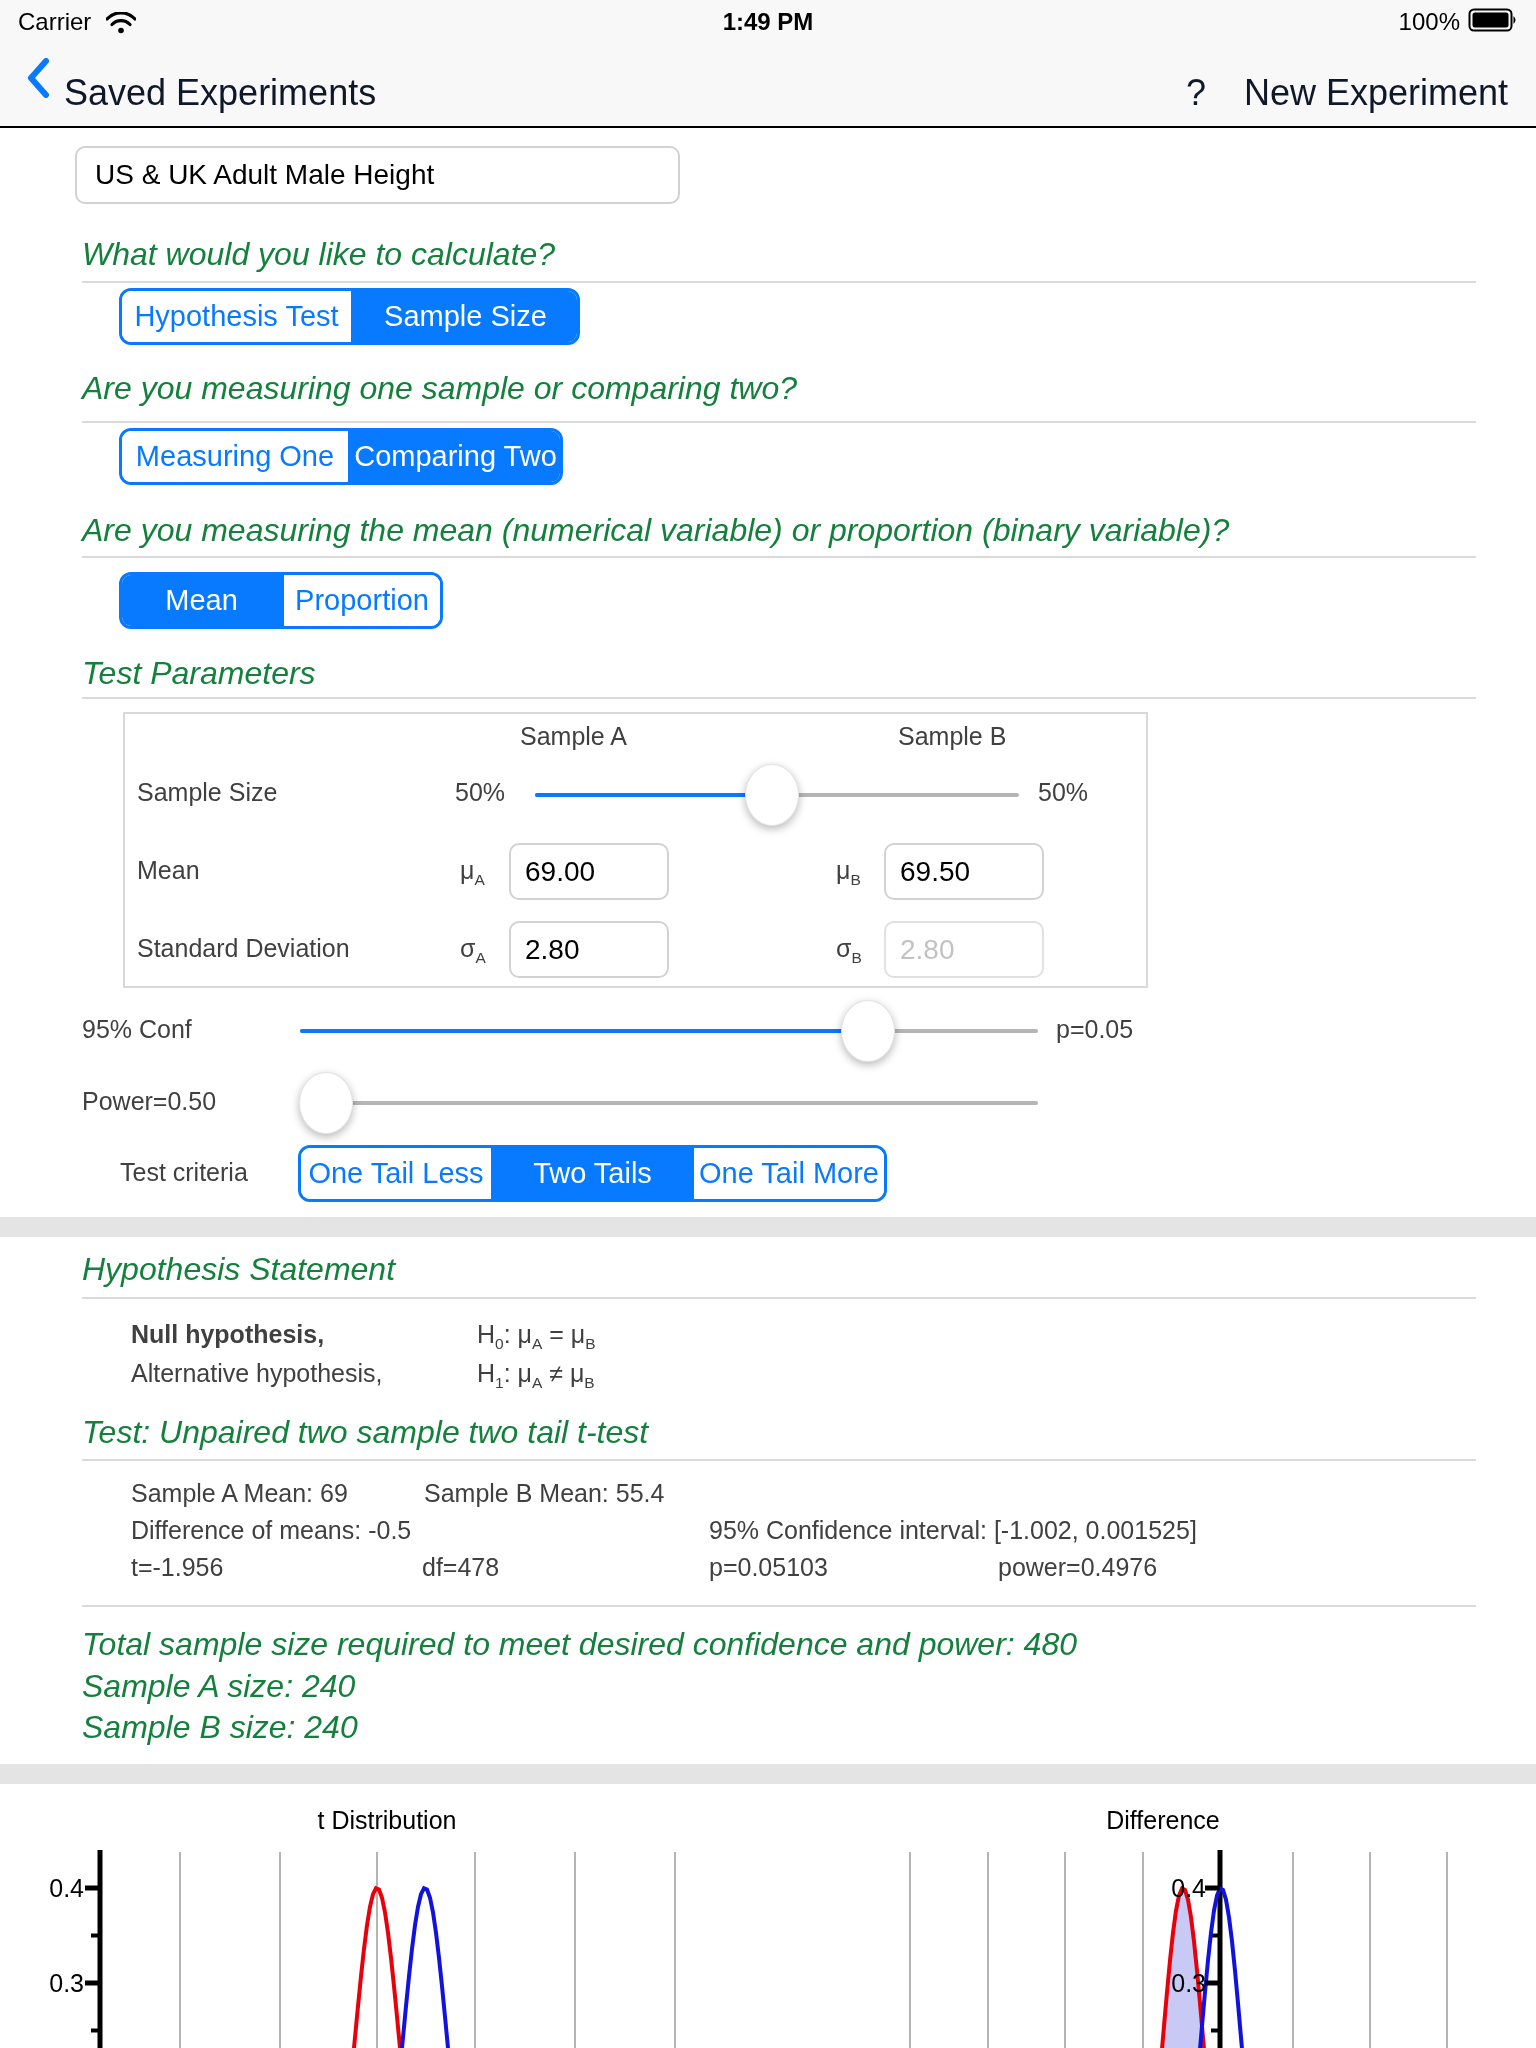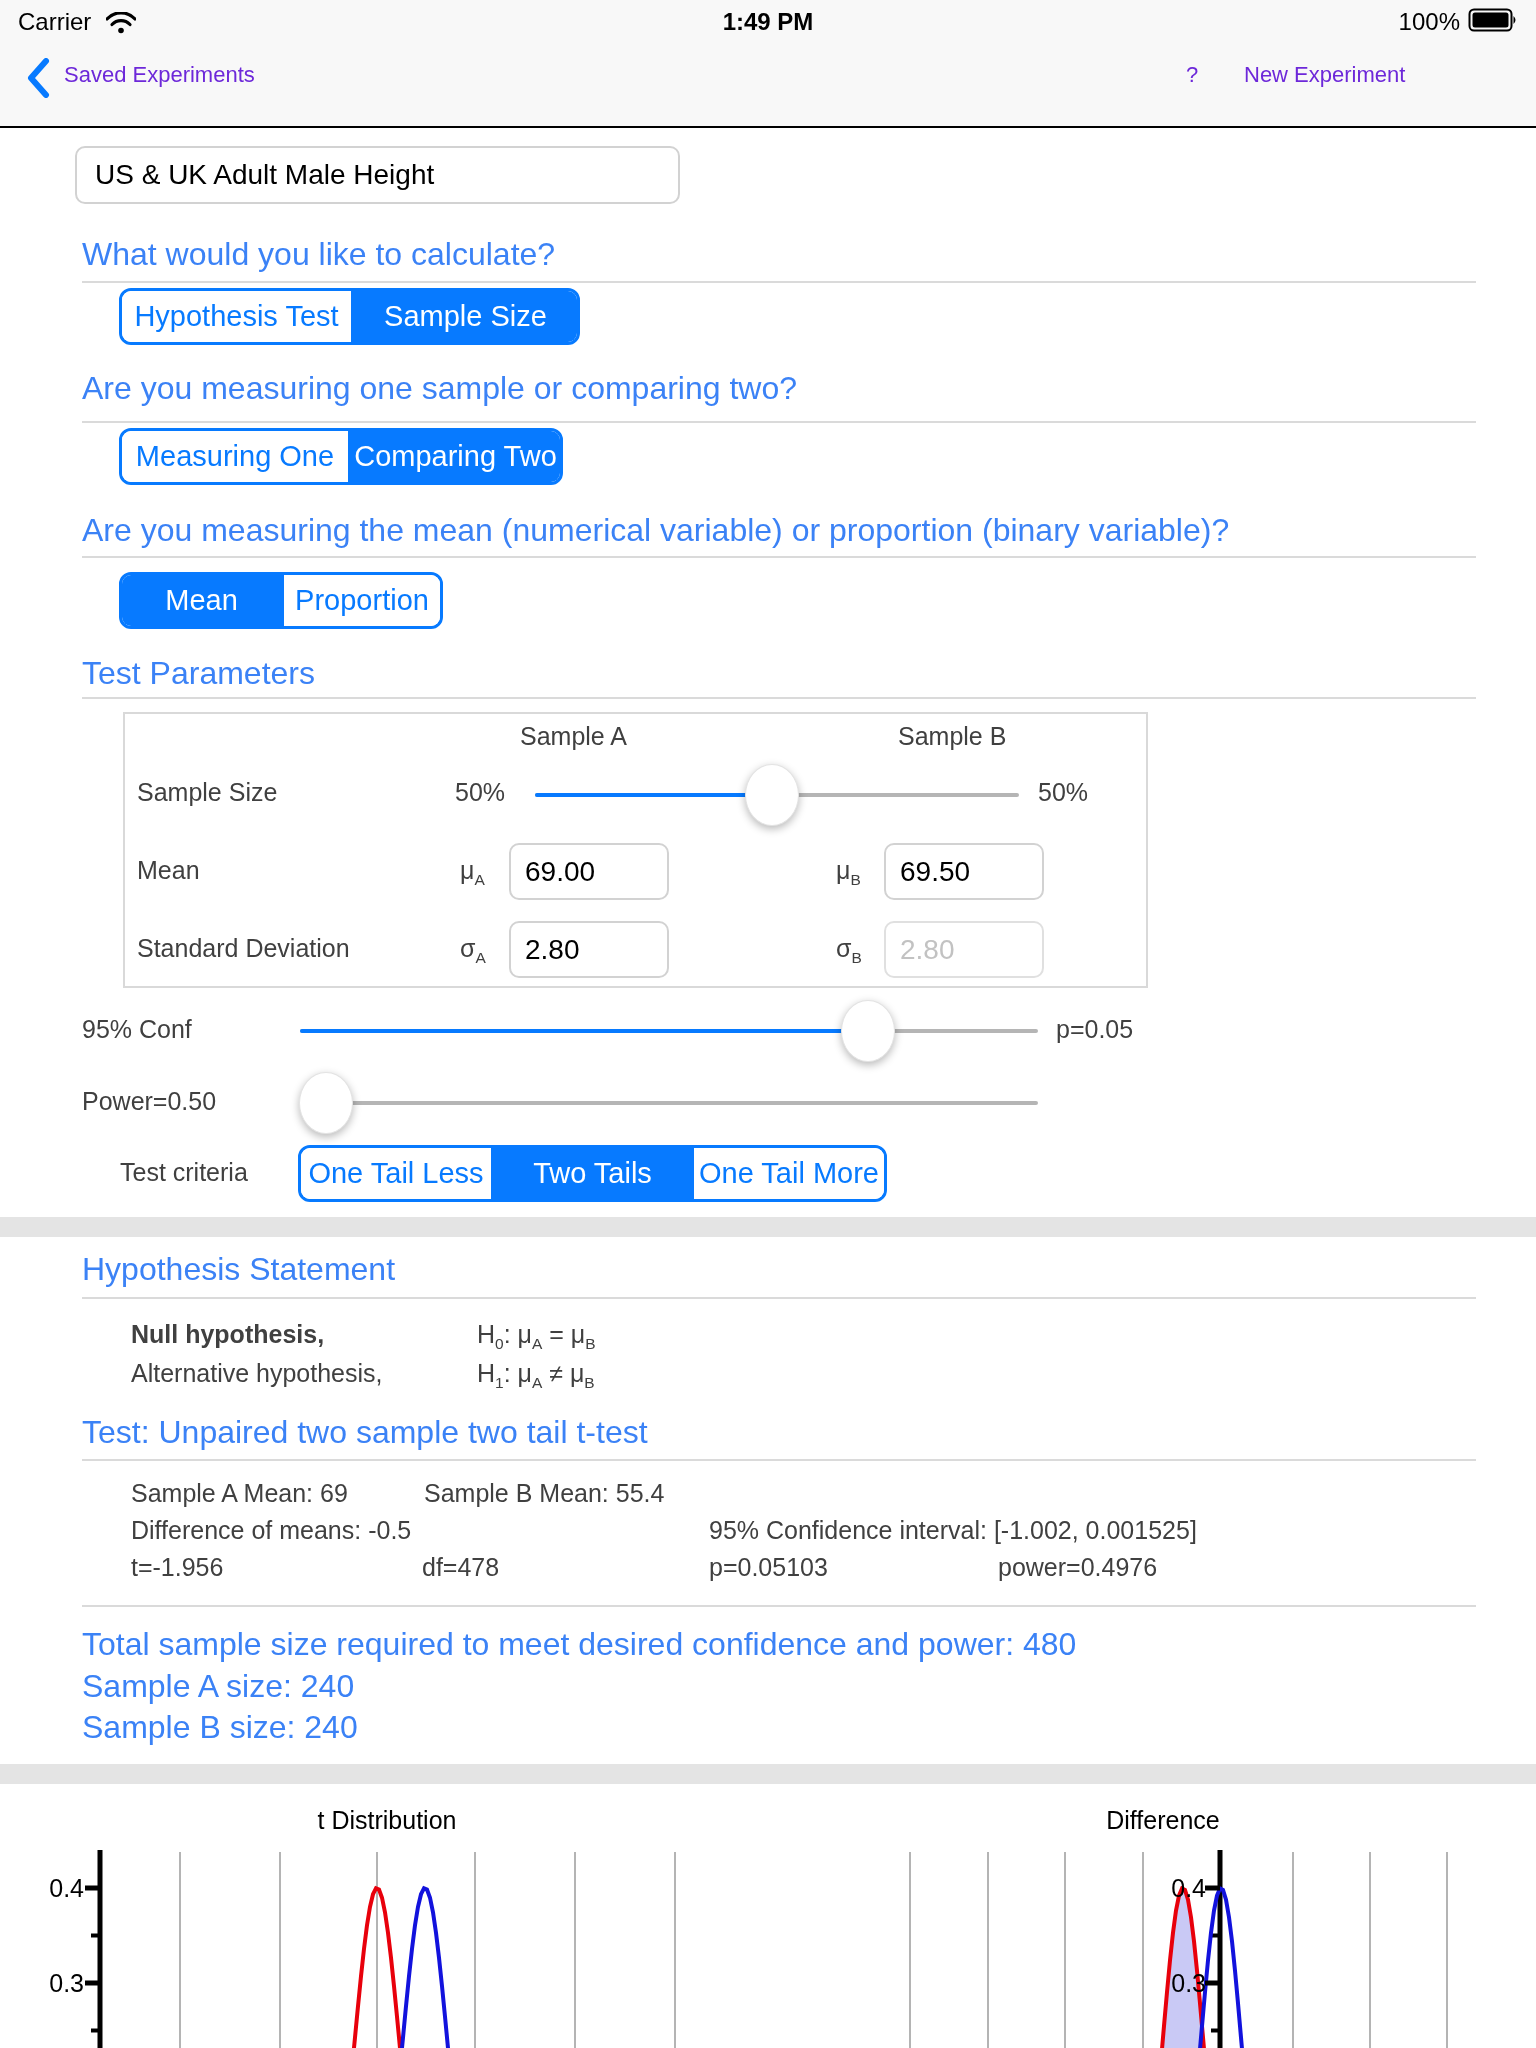--- a/index.html
+++ b/index.html
@@ -6,24 +6,24 @@
   body{
     width:1536px;height:2048px;position:relative;overflow:hidden;
     background:#ffffff;font-family:"Liberation Sans",sans-serif;color:#000;
   }
   .abs{position:absolute;}
 
   
   #chrome{position:absolute;top:0;left:0;width:1536px;height:128px;background:#f8f8f8;border-bottom:2px solid #000000;box-sizing:border-box;}
   .status-text{position:absolute;top:8px;font-size:24px;color:#000;}
   .status-time{font-weight:bold;}
-  .nav-link{position:absolute;top:62px;font-size:22px;color:#6d28d9;white-space:nowrap;}
-
-  
-  .h{position:absolute;font-size:32px;color:#3b82f6;white-space:nowrap;}
+  .nav-link{position:absolute;top:72px;font-size:36px;color:#0f172a;white-space:nowrap;}
+
+  
+  .h{position:absolute;font-size:32px;color:#15803d;white-space:nowrap;font-style:italic;}
   .hairline{position:absolute;left:82px;right:60px;height:2px;background:#dadada;}
   .body-text{position:absolute;font-size:25px;color:#404040;white-space:nowrap;}
   sub{font-size:0.62em;}
 
   
   #exp-name{position:absolute;left:75px;top:146px;width:605px;height:58px;box-sizing:border-box;
     border:2px solid #d2d2d2;border-radius:10px;background:#fff;display:flex;align-items:center;
     padding-left:18px;font-size:28px;}
 
   

